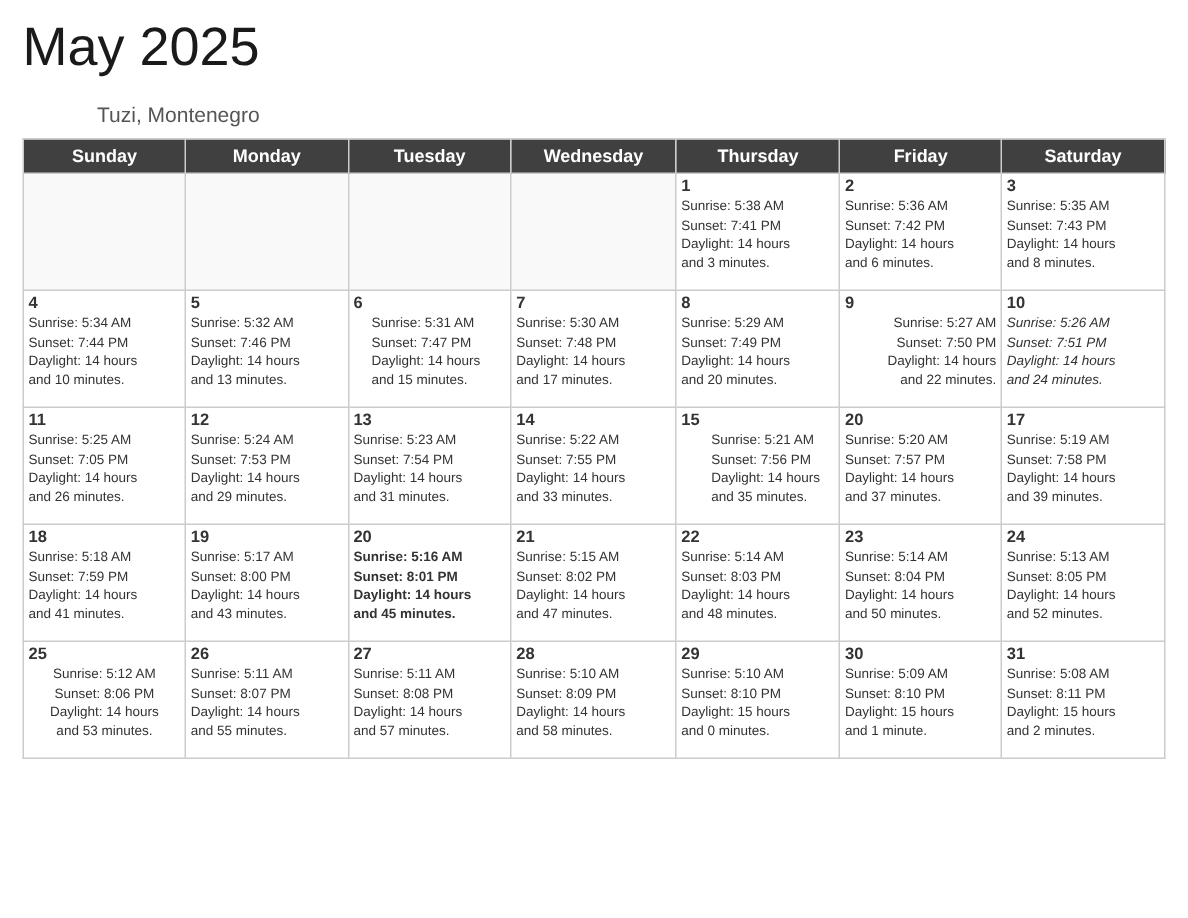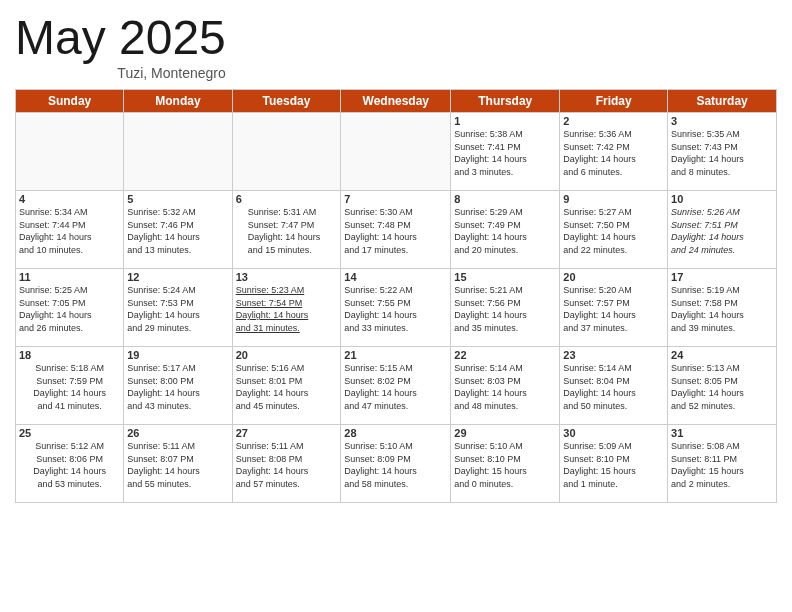--- a/index.html
+++ b/index.html
@@ -9,27 +9,27 @@
     
     .header { display: flex; justify-content: space-between; align-items: flex-start; margin-bottom: 8px; }
     
     .logo { display: flex; align-items: center; }
     .logo-text { display: flex; flex-direction: column; }
     .logo-general { font-size: 18px; font-weight: bold; color: #1a1a1a; }
     .logo-blue { font-size: 18px; font-weight: bold; color: #1565c0; }
     .logo-icon { width: 30px; height: 30px; margin-right: 4px; }
     
     .title-area { text-align: right; }
-    .month-title { font-size: 48px; color: #1a1a1a; font-weight: normal; text-align: center; }
-    .location { font-size: 14px; color: #555; }
+    .month-title { font-size: 36px; color: #1a1a1a; font-weight: normal; text-align: center; }
+    .location { font-size: 14px; color: #555; margin-top: 16px; }
     
     .calendar { width: 100%; border-collapse: collapse; }
     
     .calendar th {
-      background-color: #c2410c;
+      background-color: #404040;
       color: white;
       text-align: center;
       padding: 4px 2px;
       font-size: 12px;
       border: 1px solid #ccc;
     }
     
     .calendar td {
       border: 1px solid #ccc;
       vertical-align: top;
@@ -128,21 +128,21 @@
           </td>
           <td>
             <span class="day-num">8</span>
             <div class="day-info" style="white-space: pre-line;">Sunrise: 5:29 AM
 Sunset: 7:49 PM
 Daylight: 14 hours
 and 20 minutes.</div>
           </td>
           <td>
             <span class="day-num">9</span>
-            <div class="day-info" style="white-space: pre-line;">Sunrise: 5:27 AM
+            <div class="day-info" style="white-space: pre-line; text-align: right;">Sunrise: 5:27 AM
 Sunset: 7:50 PM
 Daylight: 14 hours
 and 22 minutes.</div>
           </td>
           <td>
             <span class="day-num">10</span>
             <div class="day-info" style="white-space: pre-line; font-style: italic;">Sunrise: 5:26 AM
 Sunset: 7:51 PM
 Daylight: 14 hours
 and 24 minutes.</div>
@@ -158,35 +158,35 @@
           </td>
           <td>
             <span class="day-num">12</span>
             <div class="day-info" style="white-space: pre-line;">Sunrise: 5:24 AM
 Sunset: 7:53 PM
 Daylight: 14 hours
 and 29 minutes.</div>
           </td>
           <td>
             <span class="day-num">13</span>
-            <div class="day-info" style="white-space: pre-line; text-decoration: underline;">Sunrise: 5:23 AM
+            <div class="day-info" style="white-space: pre-line;">Sunrise: 5:23 AM
 Sunset: 7:54 PM
 Daylight: 14 hours
 and 31 minutes.</div>
           </td>
           <td>
             <span class="day-num">14</span>
             <div class="day-info" style="white-space: pre-line;">Sunrise: 5:22 AM
 Sunset: 7:55 PM
 Daylight: 14 hours
 and 33 minutes.</div>
           </td>
           <td>
             <span class="day-num">15</span>
-            <div class="day-info" style="white-space: pre-line;">Sunrise: 5:21 AM
+            <div class="day-info" style="white-space: pre-line; margin-left: 20px;">Sunrise: 5:21 AM
 Sunset: 7:56 PM
 Daylight: 14 hours
 and 35 minutes.</div>
           </td>
           <td>
             <span class="day-num">20</span>
             <div class="day-info" style="white-space: pre-line;">Sunrise: 5:20 AM
 Sunset: 7:57 PM
 Daylight: 14 hours
 and 37 minutes.</div>
@@ -195,35 +195,35 @@
             <span class="day-num">17</span>
             <div class="day-info" style="white-space: pre-line;">Sunrise: 5:19 AM
 Sunset: 7:58 PM
 Daylight: 14 hours
 and 39 minutes.</div>
           </td>
         </tr>
         <tr>
           <td>
             <span class="day-num">18</span>
-            <div class="day-info" style="white-space: pre-line; text-align: center;">Sunrise: 5:18 AM
+            <div class="day-info" style="white-space: pre-line;">Sunrise: 5:18 AM
 Sunset: 7:59 PM
 Daylight: 14 hours
 and 41 minutes.</div>
           </td>
           <td>
             <span class="day-num">19</span>
             <div class="day-info" style="white-space: pre-line;">Sunrise: 5:17 AM
 Sunset: 8:00 PM
 Daylight: 14 hours
 and 43 minutes.</div>
           </td>
           <td>
             <span class="day-num">20</span>
-            <div class="day-info" style="white-space: pre-line;">Sunrise: 5:16 AM
+            <div class="day-info" style="white-space: pre-line; font-weight: bold;">Sunrise: 5:16 AM
 Sunset: 8:01 PM
 Daylight: 14 hours
 and 45 minutes.</div>
           </td>
           <td>
             <span class="day-num">21</span>
             <div class="day-info" style="white-space: pre-line;">Sunrise: 5:15 AM
 Sunset: 8:02 PM
 Daylight: 14 hours
 and 47 minutes.</div>

